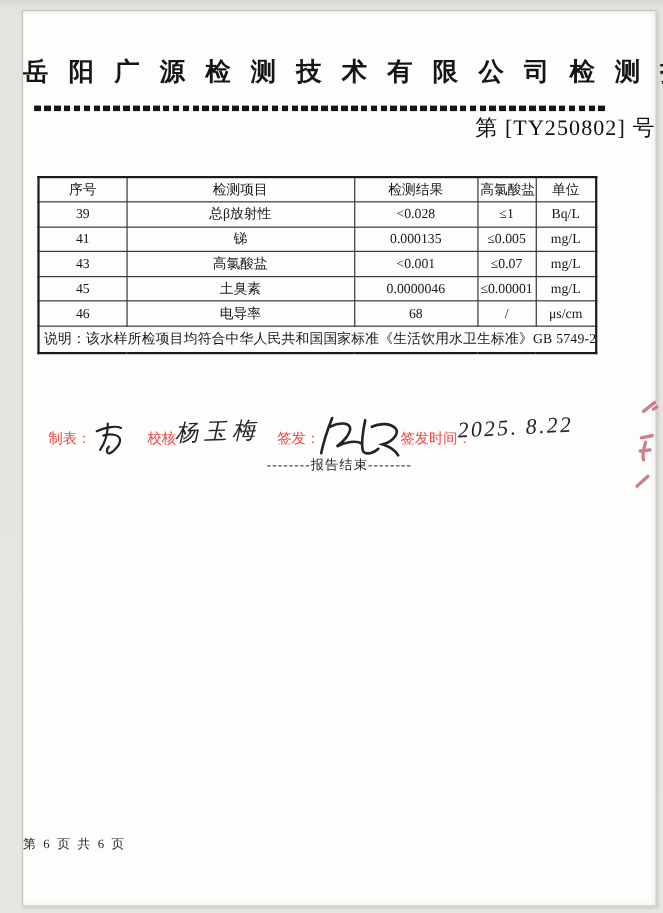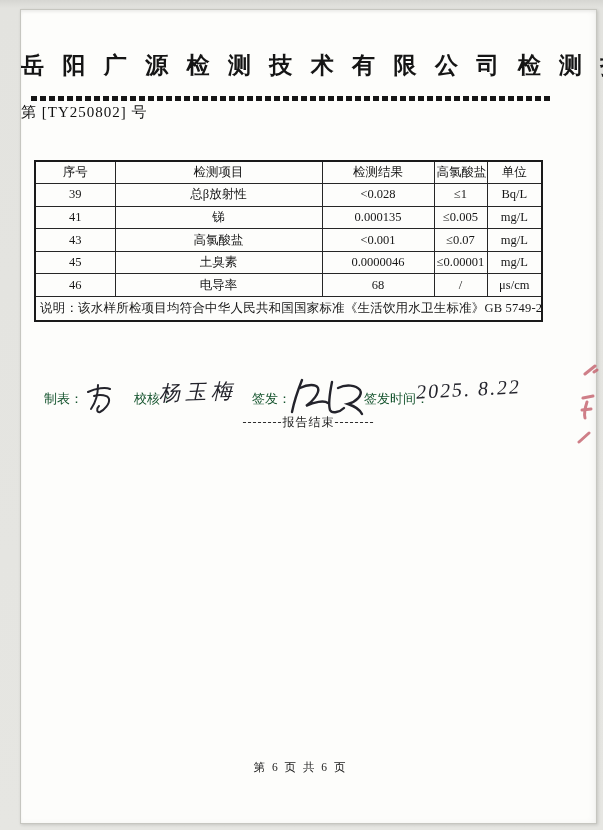--- a/index.html
+++ b/index.html
@@ -27,21 +27,21 @@
     font-family:"Liberation Sans","DejaVu Sans",sans-serif;
     font-weight:bold; font-size:23px; letter-spacing:6px;
     color:#151515; white-space:nowrap;
   }
   .dotted-rule{
     position:absolute; top:86px; left:10px; width:520px; height:5px;
     background:repeating-linear-gradient(90deg,#161616 0 6px,transparent 6px 9px);
   }
   .report-no{
     position:absolute; top:93px; left:0; right:0;
-    text-align:left; font-size:15px; letter-spacing:1px; color:#111;
+    text-align:right; font-size:20px; letter-spacing:1px; color:#111;
   }
   table.report{
     position:absolute; left:13px; top:110px; width:507px;
     border-collapse:collapse; table-layout:fixed;
     border:2px solid #1a1a1a;
     font-size:12.5px;
     margin-top:40px;
   }
   table.report th, table.report td{
     border:1px solid #262626;
@@ -49,21 +49,21 @@
     height:22.6px; padding:0 2px;
     font-weight:normal; color:#161616;
     overflow:hidden; white-space:nowrap;
   }
   table.report td.note-cell{
     text-align:left; padding:2px 4px; height:24px;
     letter-spacing:0.2px;
   }
   .sig-row{ position:absolute; left:13px; top:366px; width:540px; height:42px; }
   .sig-label{
-    position:absolute; top:14px; font-size:13px; color:#14532d; white-space:nowrap;
+    position:absolute; top:14px; font-size:13px; color:#ef4444; white-space:nowrap;
   }
   .hand{
     font-style:italic; color:#23232b; white-space:nowrap;
   }
   .reviewer-name{
     position:absolute; left:125px; top:2px; font-size:21px; letter-spacing:5px;
     transform:rotate(-2deg);
   }
   .issue-date{
     position:absolute; left:382px; top:2px; font-size:20px; letter-spacing:2px;
@@ -73,21 +73,21 @@
   .end-line{
     position:absolute; top:404px; left:0; right:0;
     text-align:center; font-size:12px; color:#222; letter-spacing:1px;
   }
   .stamp-frag{
     position:absolute; left:548px; top:350px; width:30px; height:95px;
     opacity:0.8;
   }
   .page-footer{
     position:absolute; bottom:48px; left:0; right:52px;
-    text-align:center; font-size:11.5px; letter-spacing:2px; color:#222;margin-left:36px;
+    text-align:left; font-size:11.5px; letter-spacing:2px; color:#222;
   }
 </style>
 </head>
 <body>
 
 <div class="scan-bg"></div>
 
 <div class="page">
 
   <div class="title">岳 阳 广 源 检 测 技 术 有 限 公 司 检 测 报 告</div>

